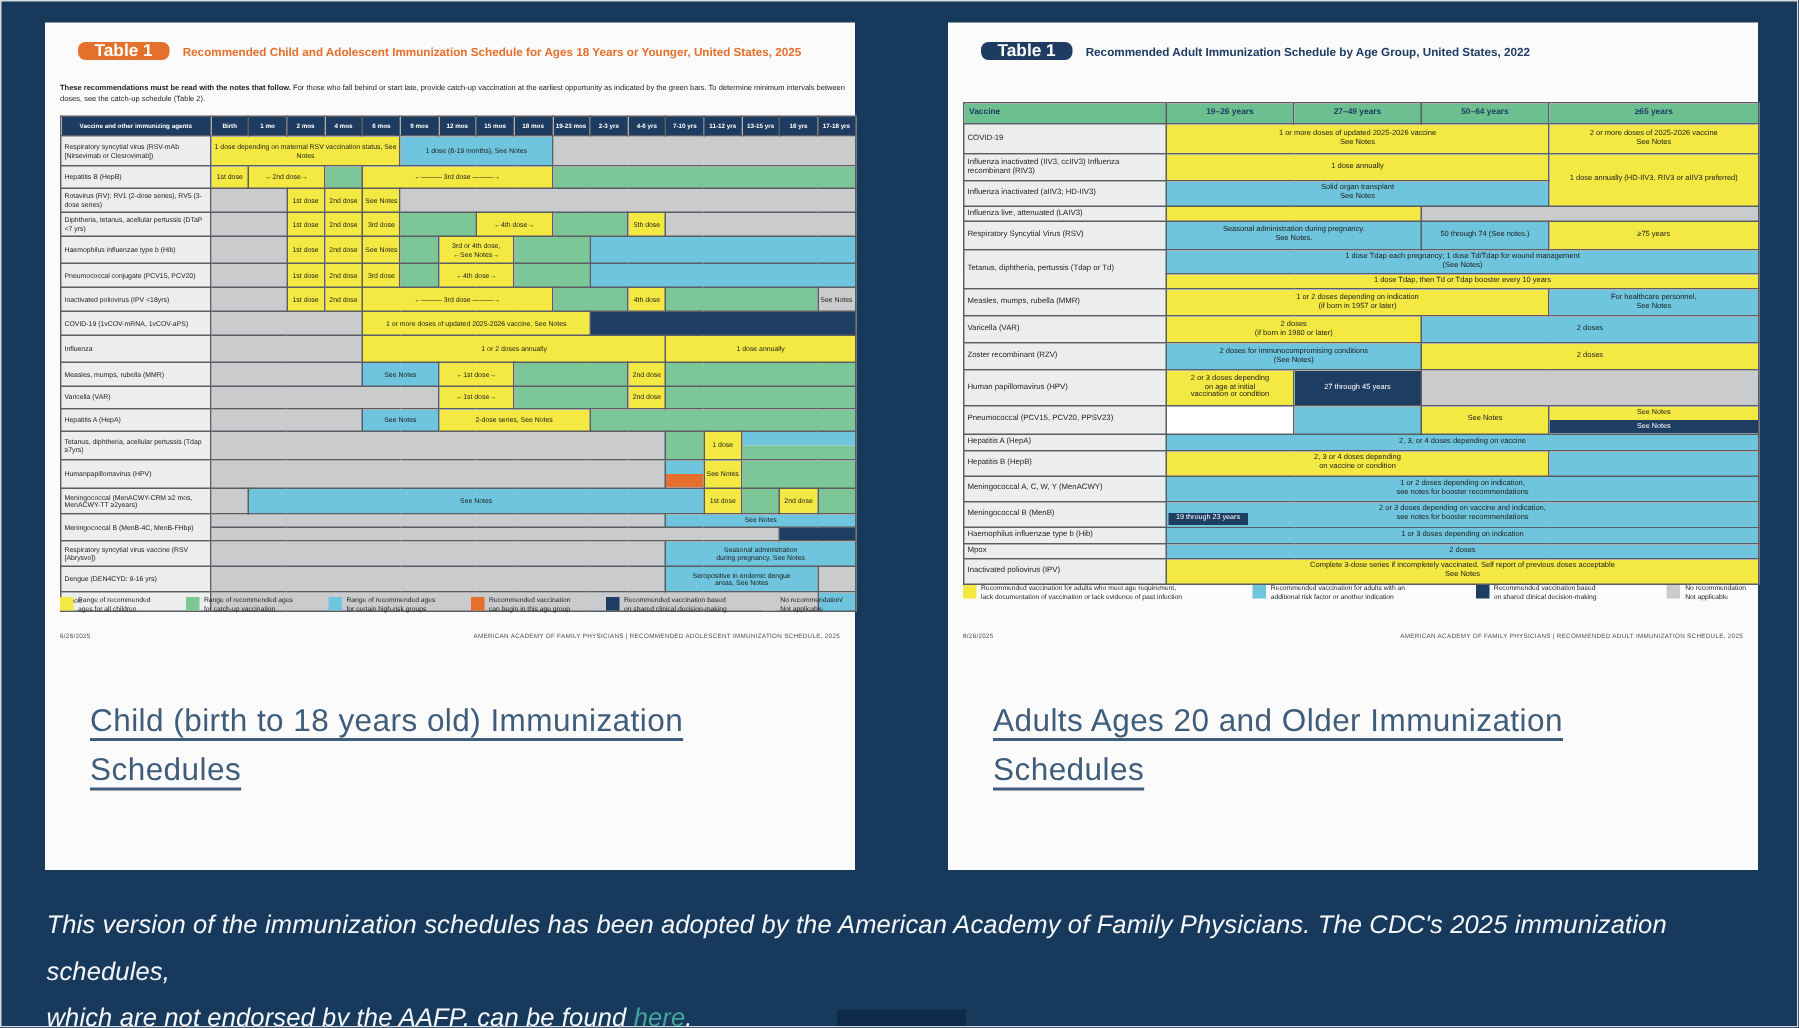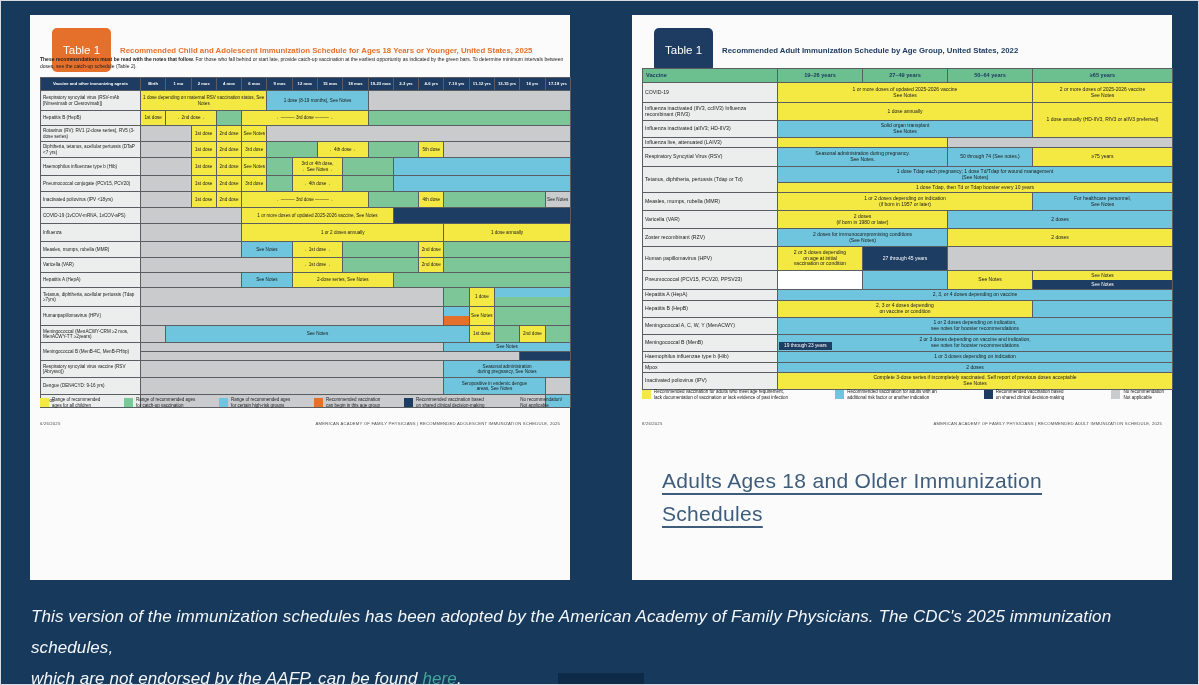--- a/index.html
+++ b/index.html
@@ -4,21 +4,21 @@
 <title>Immunization Schedules</title>
 <style>
   html,body{margin:0;padding:0;background:#0e2138;}
   .page{position:relative;width:1199px;height:685px;background:var(--page_bg,#17395c);
     font-family:"Liberation Sans",sans-serif;overflow:hidden;border:1px solid #d7dade;box-sizing:border-box;}
   .card{position:absolute;top:14px;width:540px;height:565px;background:#fbfbfc;}
   #card-child{left:29px}
   #card-adult{left:631px}
 
   .thead{position:absolute;top:13px;left:22px;right:8px;display:flex;align-items:center;gap:9px;}
-  .badge{font-weight:normal;color:#fff;font-size:11.5px;padding:16px 11px;border-radius:5px;white-space:nowrap;}
+  .badge{font-weight:bold;color:#fff;font-size:11.5px;padding:0 11px;border-radius:5px;white-space:nowrap;}
   .badge-child{background:var(--orange,#e4702b);}
   .badge-adult{background:var(--hdrnavy,#1e3c61);}
   .title{font-weight:bold;font-size:7.8px;white-space:nowrap;}
   .title-child{color:var(--orange,#e4702b);text-align:center;}
   .title-adult{color:var(--hdrnavy,#1e3c61);}
 
   .intro{position:absolute;top:41px;left:10px;right:6px;font-size:5px;color:#1d1d1d;line-height:1.4;margin:0;}
 
   .sched{position:absolute;left:10px;}
   #child-sched{top:62px}
@@ -312,20 +312,21 @@
         <div class="litem">
           <span class="sw gray"></span>
           <span class="ltext">No recommendation/
 Not applicable</span>
         </div>
       </div>
     <div class="tblfooter" id="child-tblfooter">
       <span>6/26/2025</span>
       <span>AMERICAN ACADEMY OF FAMILY PHYSICIANS | RECOMMENDED ADOLESCENT IMMUNIZATION SCHEDULE, 2025</span>
     </div>
+    <a class="cardlink" href="#">Child (birth to 18 years old) Immunization Schedules</a>
   </div>
 
   <div class="card" id="card-adult">
     <div class="thead">
       <span class="badge badge-adult">Table 1</span>
       <span class="title title-adult">Recommended Adult Immunization Schedule by Age Group, United States, 2022</span>
     </div>
     <div class="sched sched-adult" id="adult-sched">
         <table class="grid">
           <colgroup>
@@ -471,21 +472,21 @@
         <div class="litem">
           <span class="sw gray"></span>
           <span class="ltext">No recommendation
 Not applicable</span>
         </div>
       </div>
     <div class="tblfooter" id="adult-tblfooter">
       <span>8/26/2025</span>
       <span>AMERICAN ACADEMY OF FAMILY PHYSICIANS | RECOMMENDED ADULT IMMUNIZATION SCHEDULE, 2025</span>
     </div>
-    <a class="cardlink" href="#">Adults Ages 18 and Older Immunization Schedules</a>
+    <a class="cardlink" href="#">Adults Ages 20 and Older Immunization Schedules</a>
   </div>
 
   <p class="note">
     <span>This version of the immunization schedules has been adopted by the American Academy of Family Physicians. The CDC's 2025 immunization schedules,</span><br>
     <span>which are not endorsed by the AAFP, can be found </span><a class="notelink" href="#">here</a><span>.</span>
   </p>
 
   <div class="bottom-partial"></div>
 </div>
 

